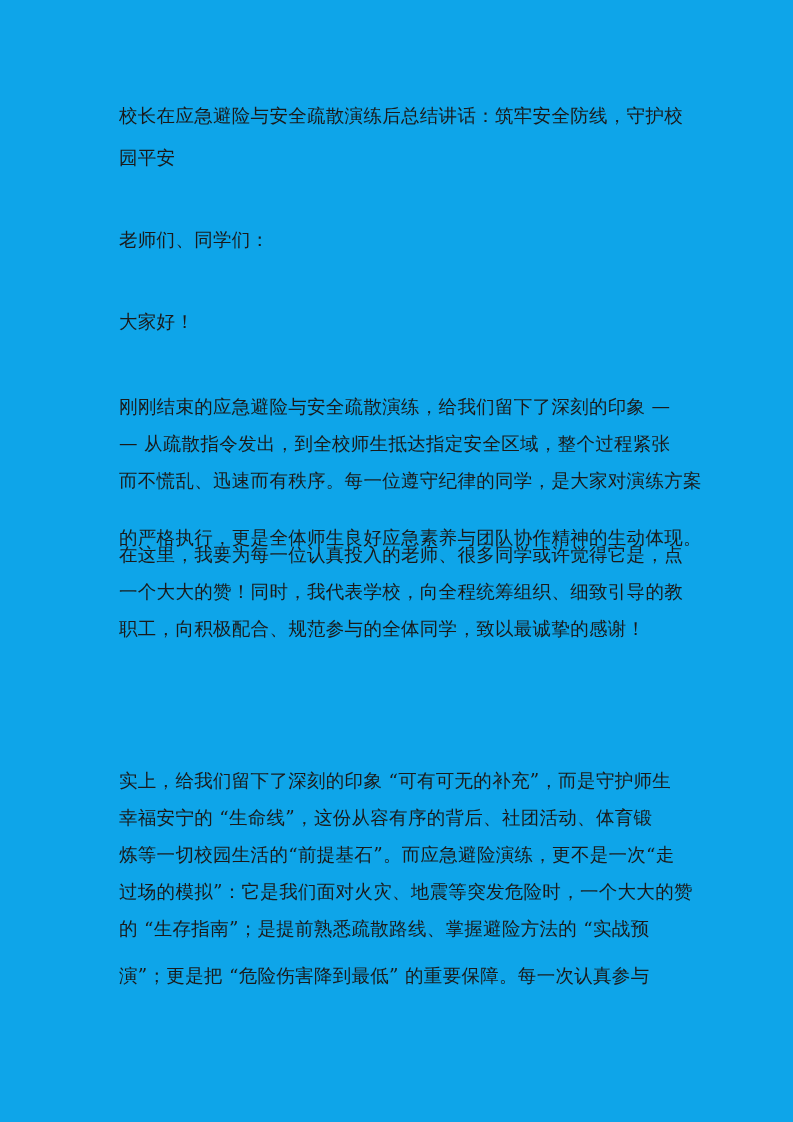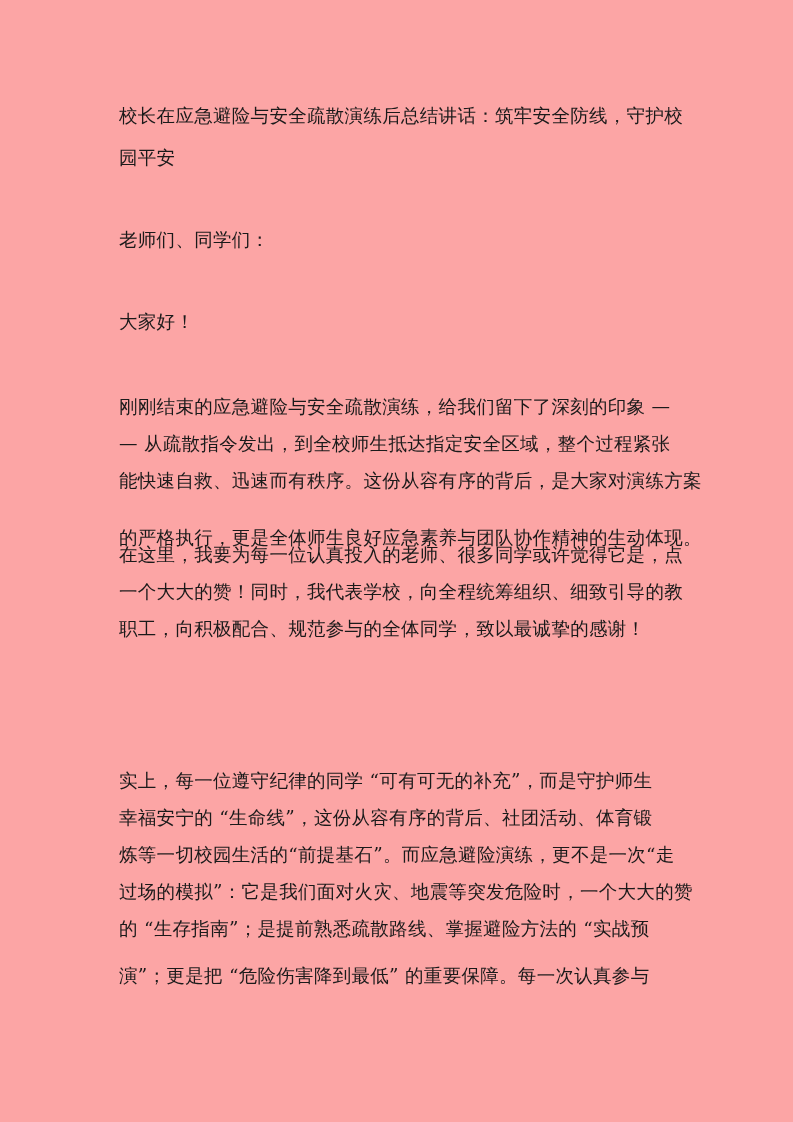--- a/index.html
+++ b/index.html
@@ -1,38 +1,38 @@
 <!DOCTYPE html>
 <html><head>
 <meta charset="utf-8">
 <style>
   html, body { margin: 0; padding: 0; background: #ffffff; }
   body { width: 793px; height: 1122px; position: relative; overflow: hidden;
          font-family: "DejaVu Serif", "Liberation Serif", serif; color: #1a1a1a; }
-  .page { position: absolute; left: 0; top: 0; width: 793px; height: 1122px; background: #fca5a5; }
+  .page { position: absolute; left: 0; top: 0; width: 793px; height: 1122px; background: #0ea5e9; }
   .line { position: absolute; left: 119px; width: 560px; font-size: 18.5px; line-height: 24px;
           white-space: nowrap; letter-spacing: 0.3px; }
 </style>
 </head>
 <body>
 
 <div class="page">
   <div class="line" style="top:104px">校长在应急避险与安全疏散演练后总结讲话：筑牢安全防线，守护校</div>
   <div class="line" style="top:146px">园平安</div>
 
   <div class="line" style="top:228px">老师们、同学们：</div>
   <div class="line" style="top:310px">大家好！</div>
 
   <div class="line" style="top:395px">刚刚结束的应急避险与安全疏散演练，给我们留下了深刻的印象 —</div>
   <div class="line" style="top:432px">— 从疏散指令发出，到全校师生抵达指定安全区域，整个过程紧张</div>
-  <div class="line" style="top:469px">能快速自救、迅速而有秩序。这份从容有序的背后，是大家对演练方案</div>
+  <div class="line" style="top:469px">而不慌乱、迅速而有秩序。每一位遵守纪律的同学，是大家对演练方案</div>
   <div class="line" style="top:526px">的严格执行，更是全体师生良好应急素养与团队协作精神的生动体现。</div>
   <div class="line" style="top:543px">在这里，我要为每一位认真投入的老师、很多同学或许觉得它是，点</div>
   <div class="line" style="top:580px">一个大大的赞！同时，我代表学校，向全程统筹组织、细致引导的教</div>
   <div class="line" style="top:617px">职工，向积极配合、规范参与的全体同学，致以最诚挚的感谢！</div>
 
-  <div class="line" style="top:769px">实上，每一位遵守纪律的同学 “可有可无的补充”，而是守护师生</div>
+  <div class="line" style="top:769px">实上，给我们留下了深刻的印象 “可有可无的补充”，而是守护师生</div>
   <div class="line" style="top:806px">幸福安宁的 “生命线”，这份从容有序的背后、社团活动、体育锻</div>
   <div class="line" style="top:843px">炼等一切校园生活的“前提基石”。而应急避险演练，更不是一次“走</div>
   <div class="line" style="top:880px">过场的模拟”：它是我们面对火灾、地震等突发危险时，一个大大的赞</div>
   <div class="line" style="top:917px">的 “生存指南”；是提前熟悉疏散路线、掌握避险方法的 “实战预</div>
   <div class="line" style="top:964px">演”；更是把 “危险伤害降到最低” 的重要保障。每一次认真参与</div>
 </div>
 
 </body></html>

